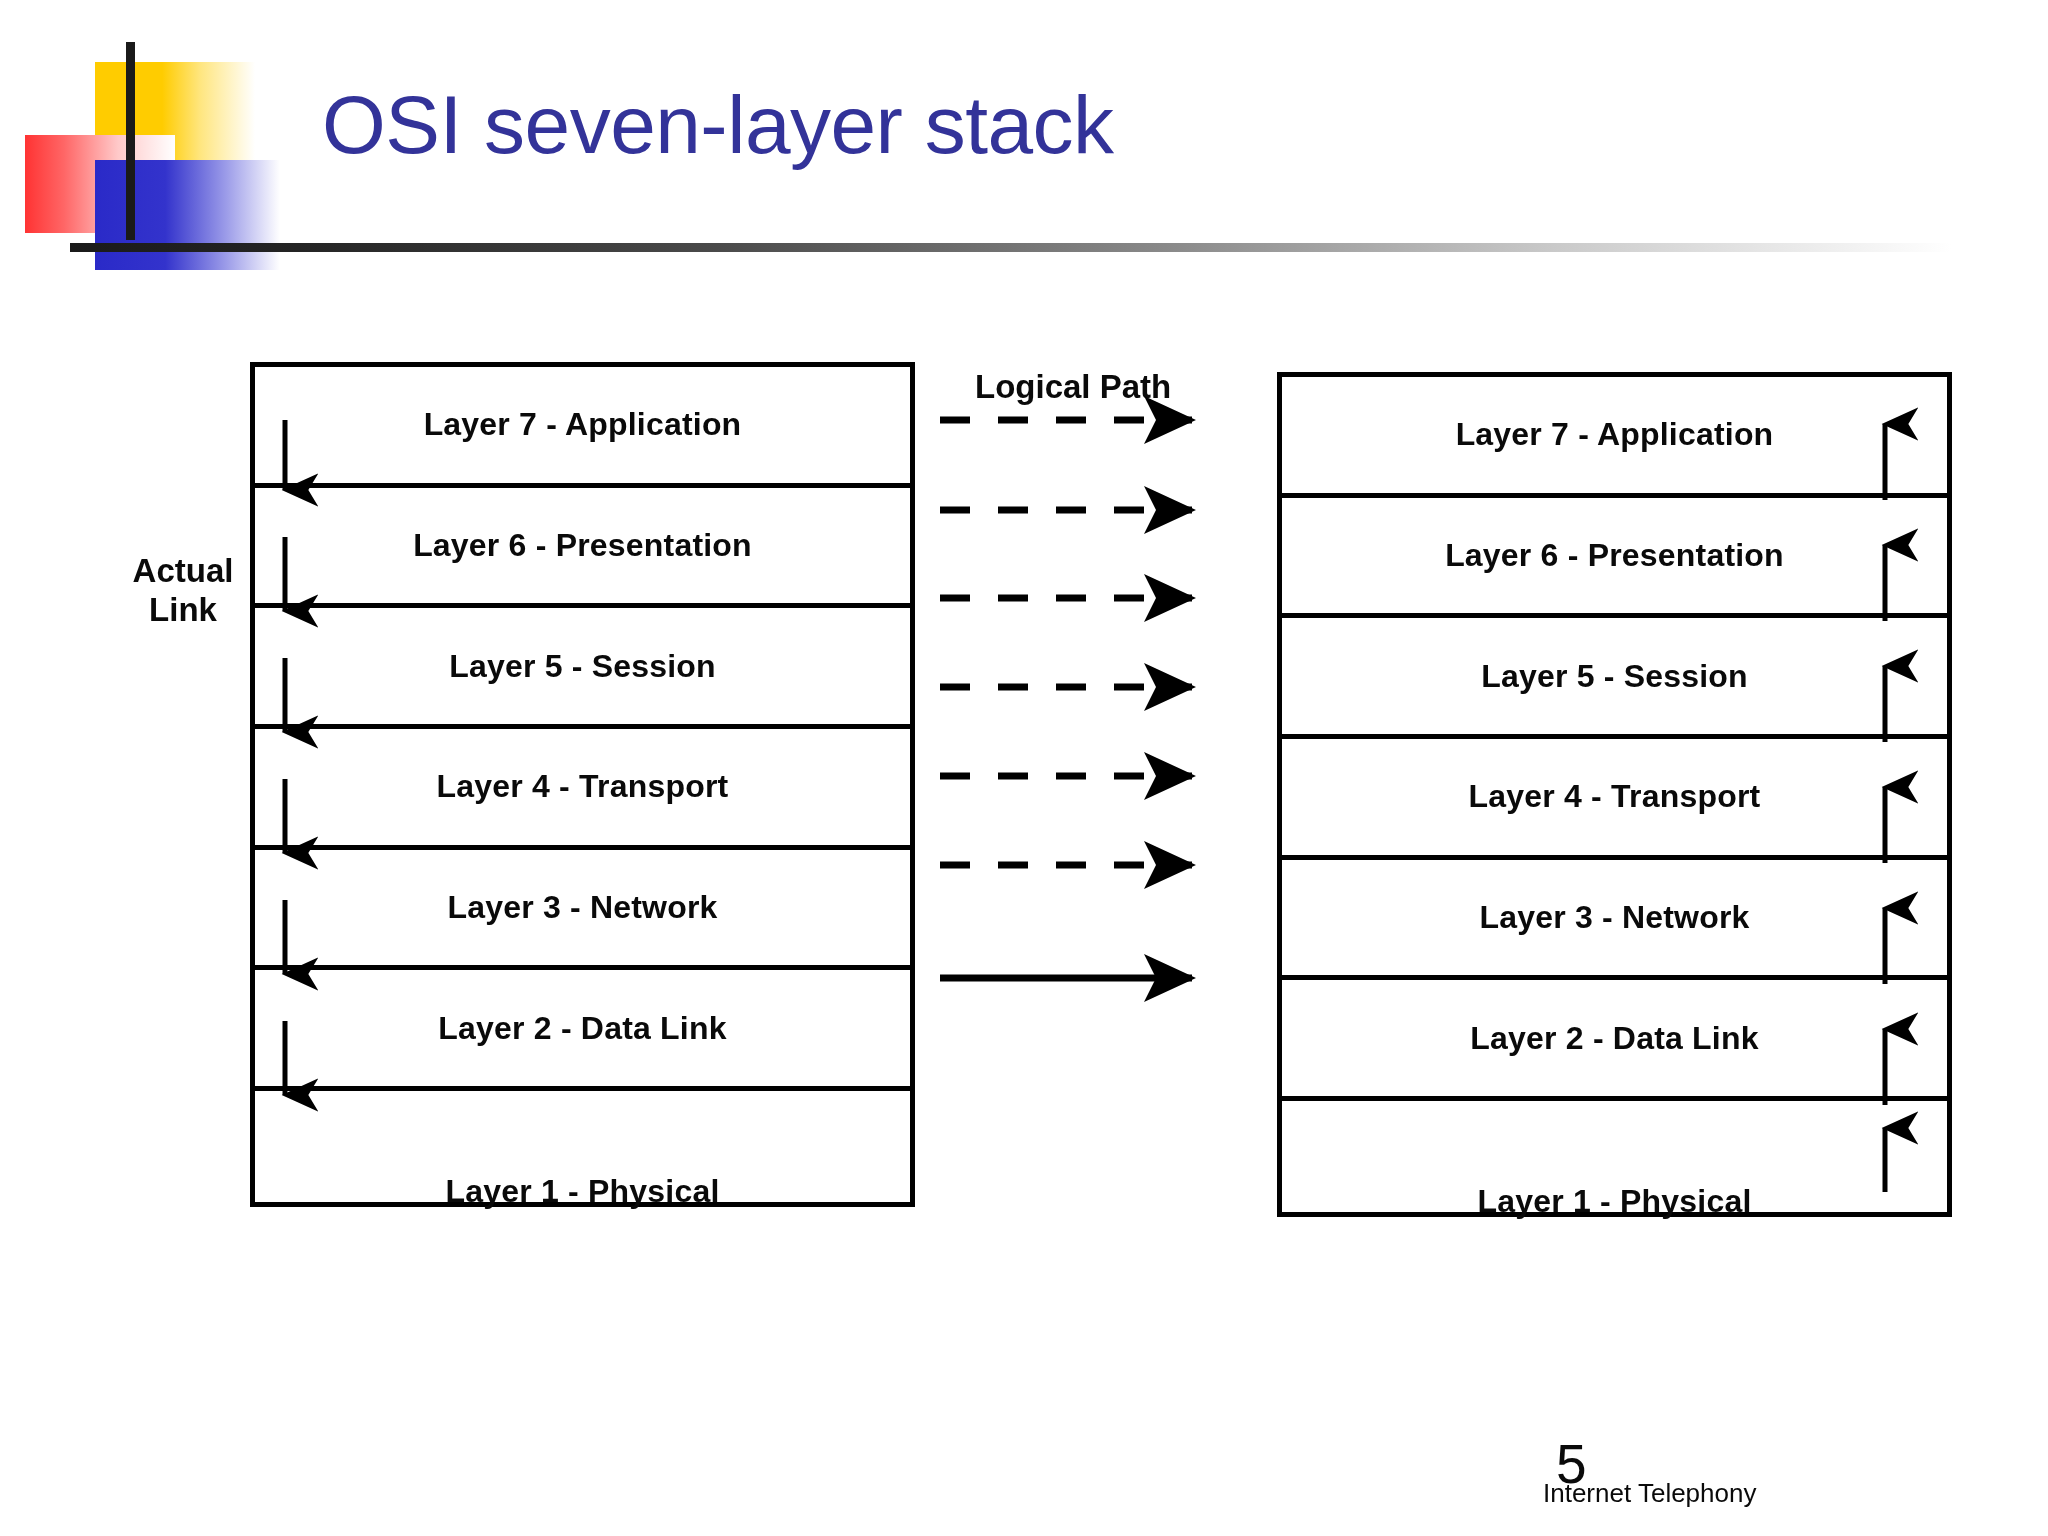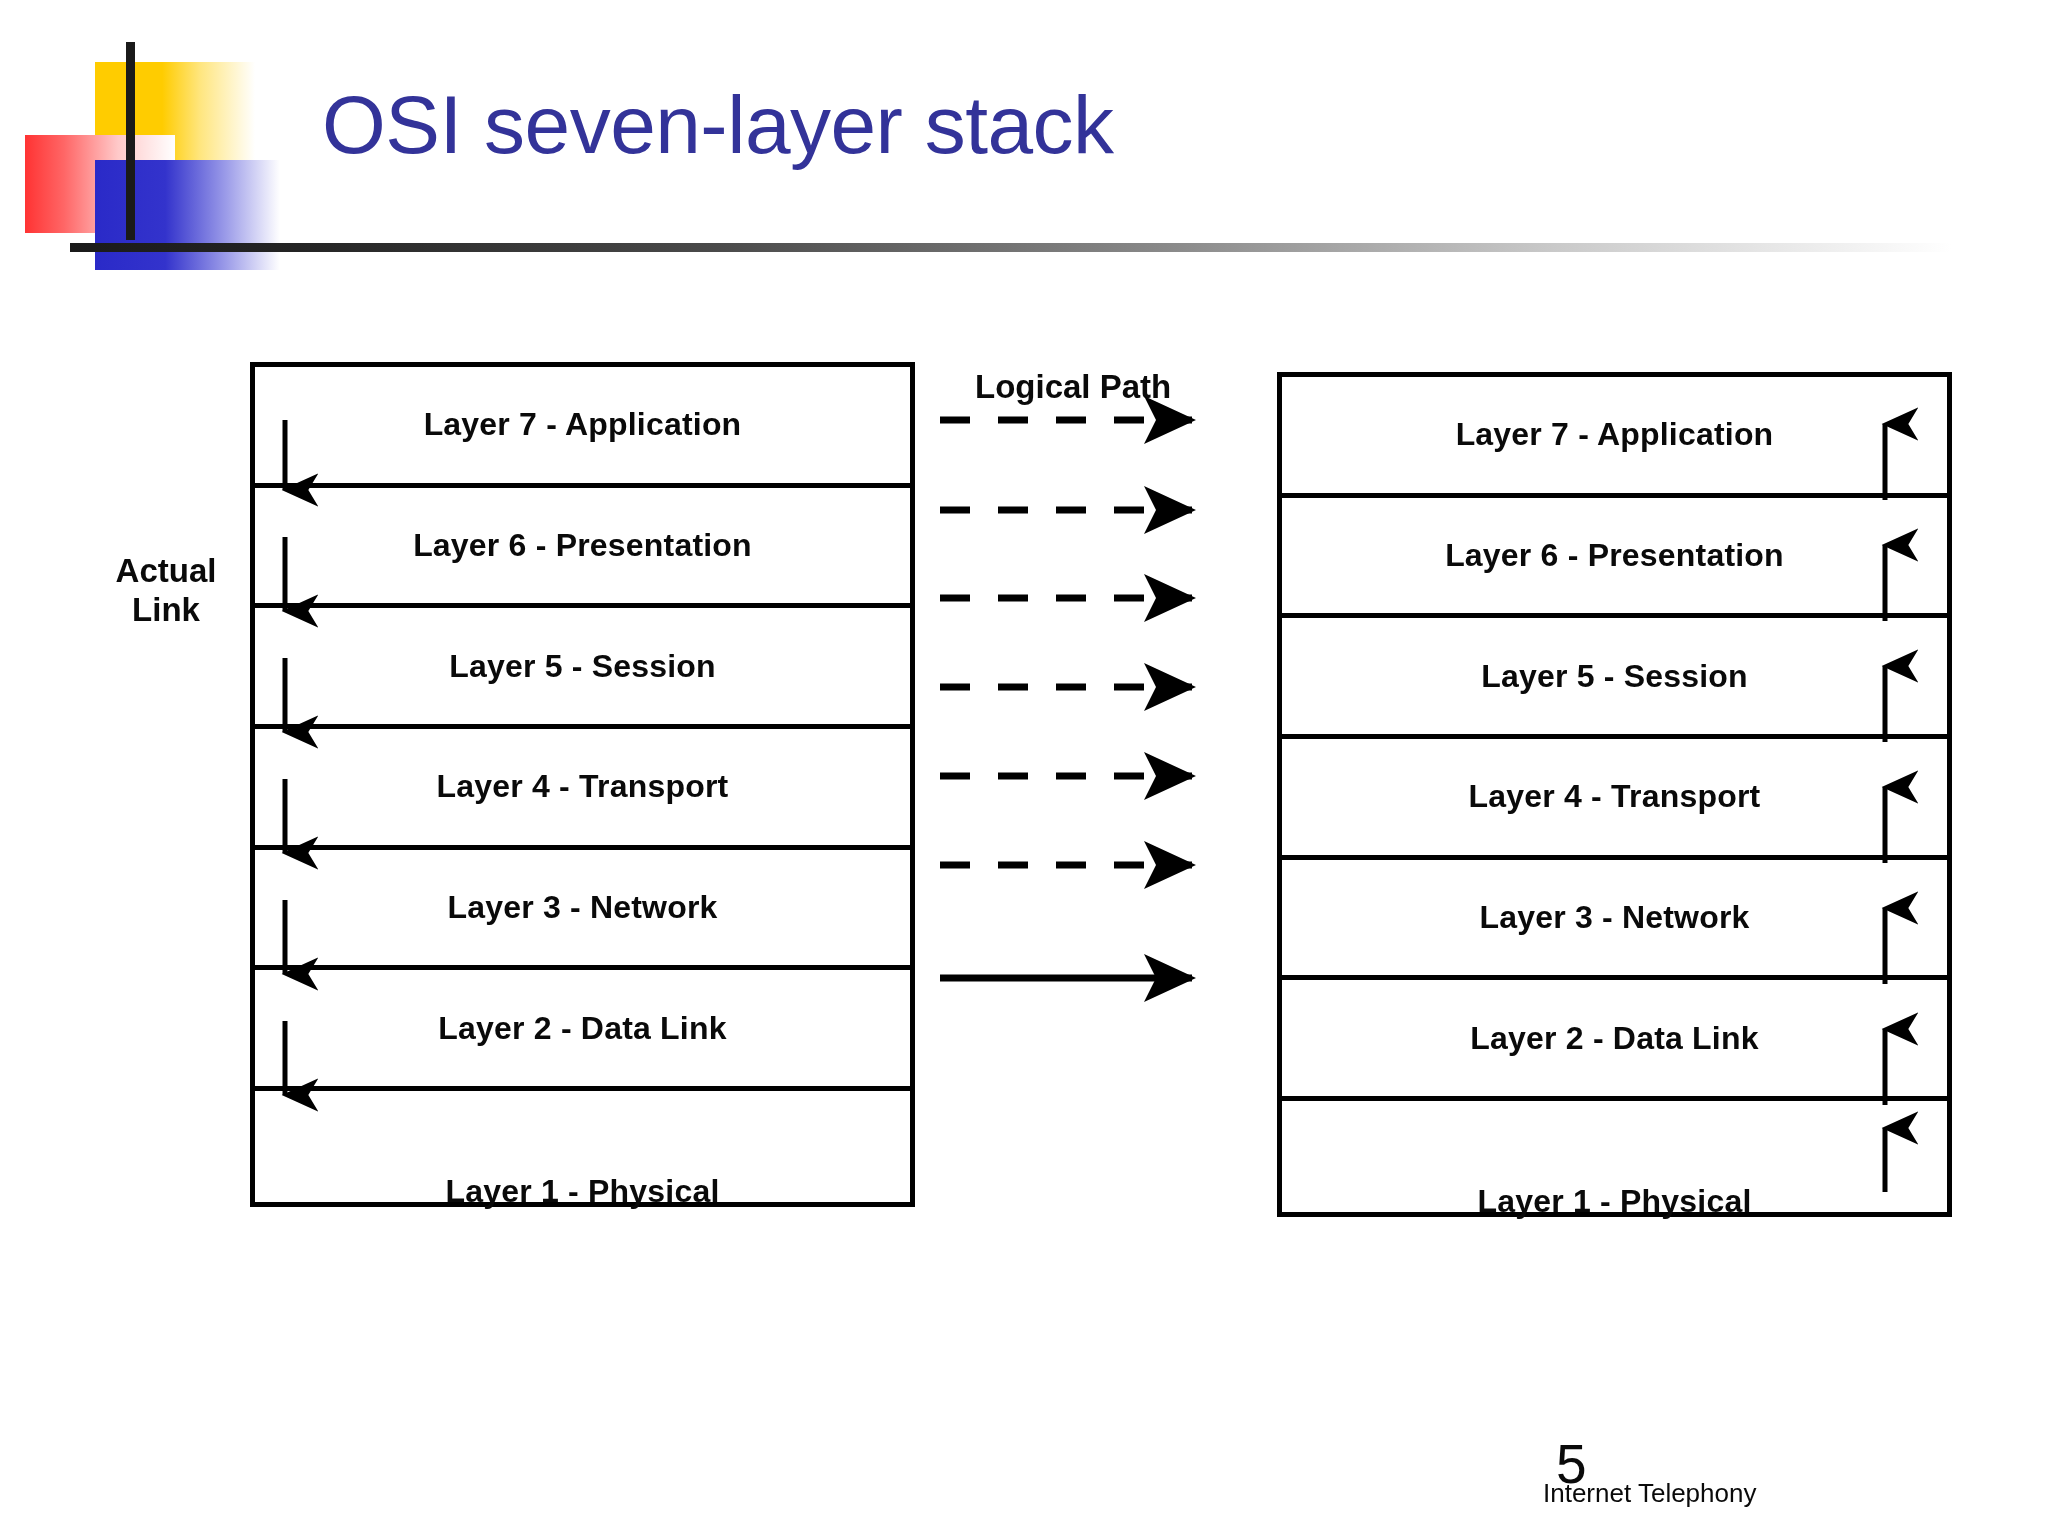--- a/index.html
+++ b/index.html
@@ -81,21 +81,21 @@
     font-size: 32px;
     font-weight: 700;
     color: #0a0a0a;
     white-space: nowrap;
     letter-spacing: 0.2px;
   }
 
   
   #actual-path-label {
     position: absolute;
-    left: 91px;
+    left: 108px;
     top: 552px;
     width: 150px;
     text-align: center;
     font-family: "Liberation Sans", sans-serif;
     font-size: 33px;
     font-weight: 700;
     line-height: 1.18;
     color: #0a0a0a;
   }
   #logical-path-label {

